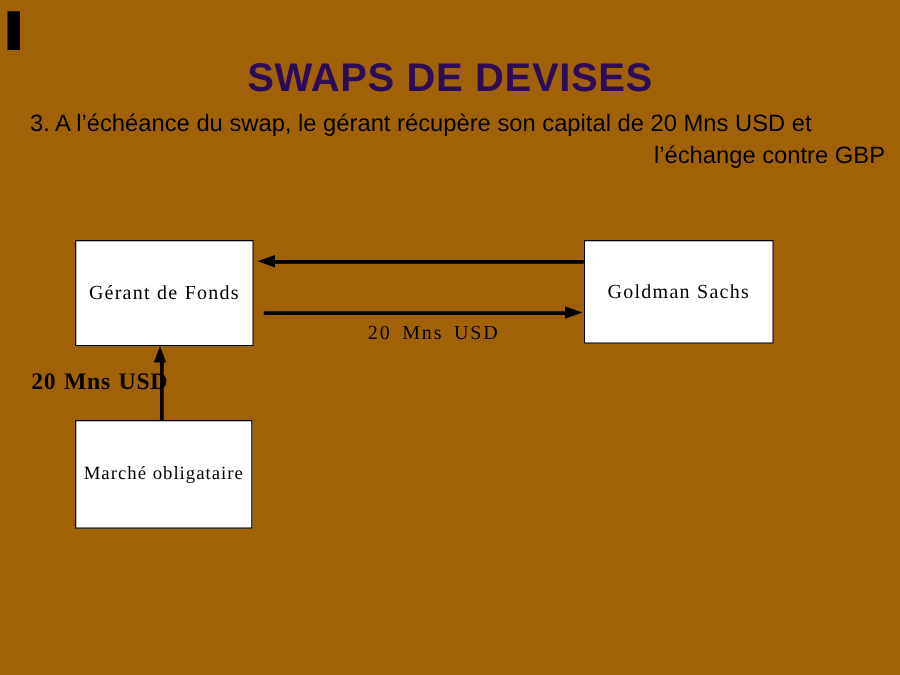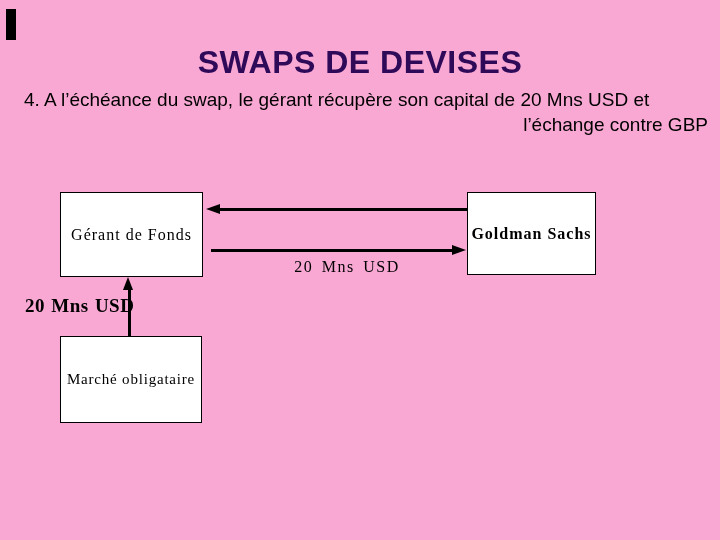--- a/index.html
+++ b/index.html
@@ -1,35 +1,35 @@
 <!DOCTYPE html>
 <html><head>
 <meta charset="utf-8">
 <style>
   html,body{margin:0;padding:0;}
   body{width:720px;height:540px;background:#ffffff;overflow:hidden;
        font-family:"Liberation Sans",sans-serif;}
-  .slide{position:relative;width:720px;height:540px;background:#f9a8d4;}
+  .slide{position:relative;width:720px;height:540px;background:#a16207;}
 
   .corner-mark{position:absolute;left:6px;top:9px;width:10px;height:31px;background:#000000;}
 
   .title{position:absolute;left:0;top:44px;width:720px;text-align:center;
          font-family:"Liberation Sans",sans-serif;font-weight:bold;font-size:32px;
          letter-spacing:0.5px;color:#2e0a58;}
 
   .body-text{position:absolute;left:24px;top:87px;width:684px;
              font-size:19px;line-height:25px;color:#000000;}
   .body-line2{padding-left:26px;text-align:right;}
 
   .box{position:absolute;box-sizing:border-box;border:1.5px solid #000000;background:#ffffff;
        display:flex;flex-direction:column;align-items:center;justify-content:center;
        font-family:"Liberation Serif",serif;font-size:16px;color:#000000;
        letter-spacing:1px;text-align:center;}
   .box-gerant{left:60px;top:192px;width:143px;height:85px;}
-  .box-goldman{left:467px;top:192px;width:129px;height:83px;font-weight:bold;}
+  .box-goldman{left:467px;top:192px;width:152px;height:83px;}
   .box-marche{left:60px;top:336px;width:142px;height:87px;font-size:15px;line-height:21px;letter-spacing:0.8px;}
 
   .hline{position:absolute;height:2.5px;background:#000000;}
   .vline{position:absolute;width:2.5px;background:#000000;}
   .arrow-top-line{left:219px;top:208px;width:248px;}
   .arrow-bottom-line{left:211px;top:249px;width:241px;}
   .arrow-vert-line{left:128px;top:289px;height:47px;}
 
   .tri{position:absolute;width:0;height:0;}
   .tri-left{left:206px;top:204px;border-top:5.5px solid transparent;
@@ -48,21 +48,21 @@
 </head>
 <body>
 
 <div class="slide">
 
   <div class="corner-mark"></div>
 
   <div class="title">SWAPS DE DEVISES</div>
 
   <div class="body-text">
-    <div class="body-line1">4. A l’échéance du swap, le gérant récupère son capital de 20 Mns USD et</div>
+    <div class="body-line1">3. A l’échéance du swap, le gérant récupère son capital de 20 Mns USD et</div>
     <div class="body-line2">l’échange contre GBP</div>
   </div>
 
   <div class="box box-gerant">
     <span>Gérant de Fonds</span>
   </div>
 
   <div class="box box-goldman">
     <span>Goldman Sachs</span>
   </div>

